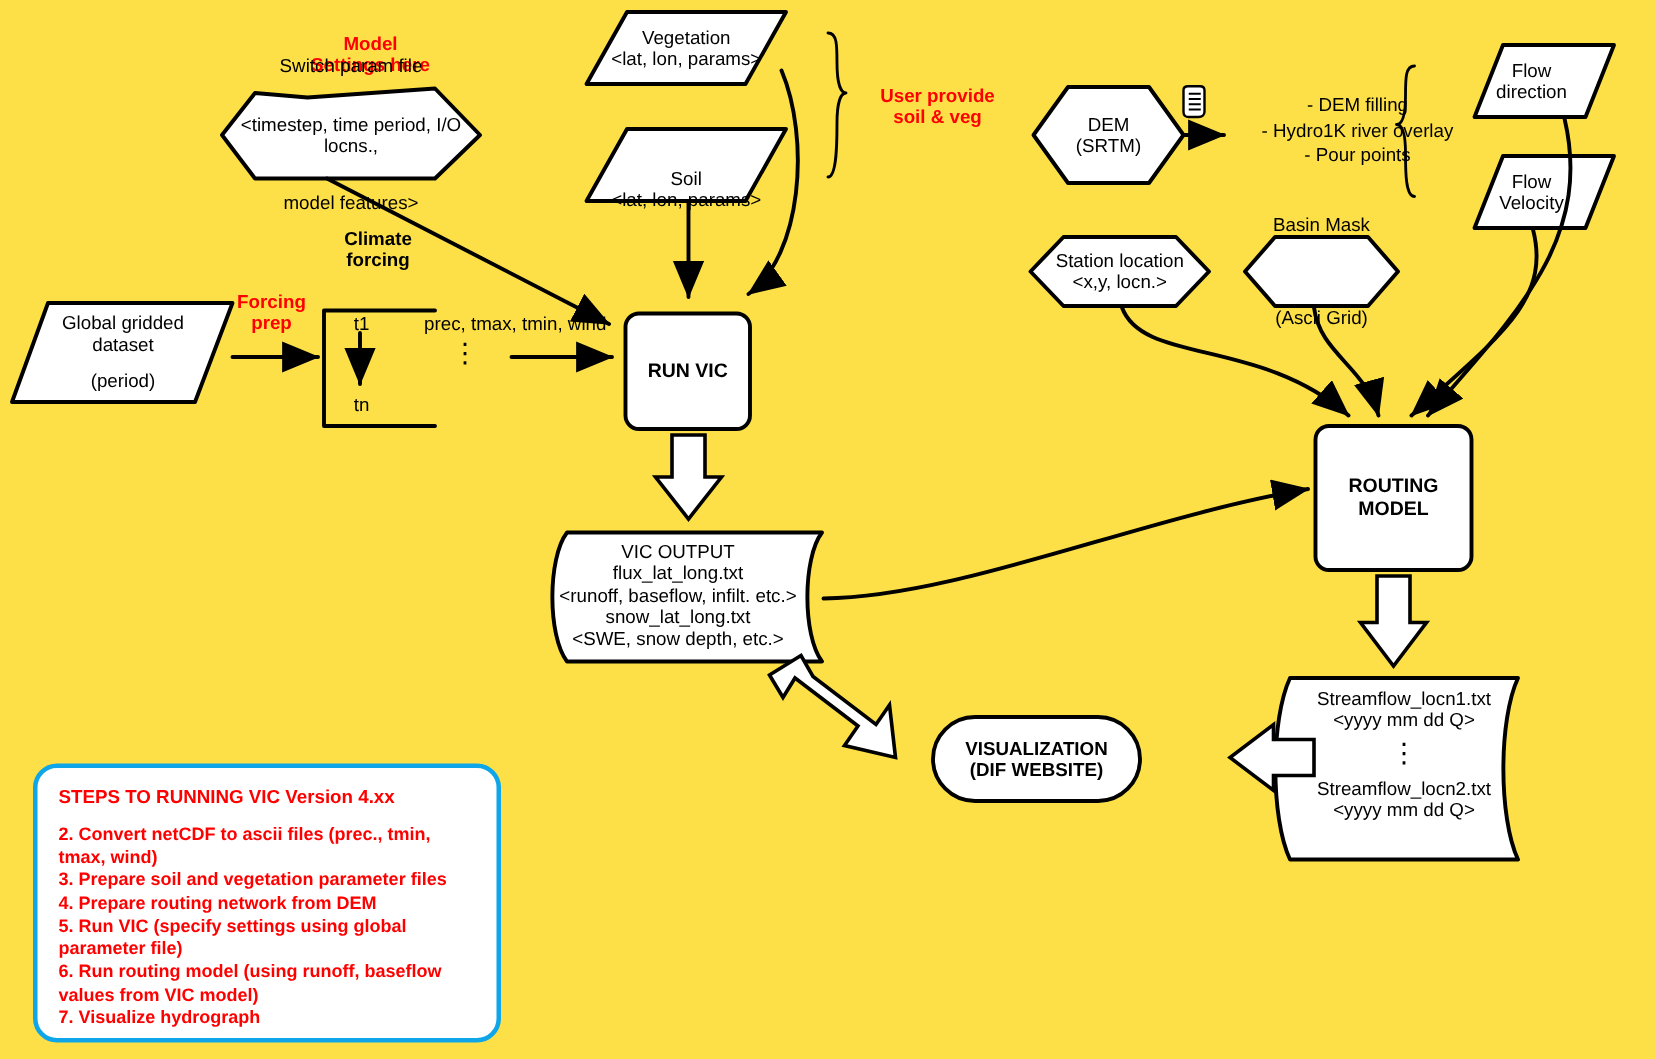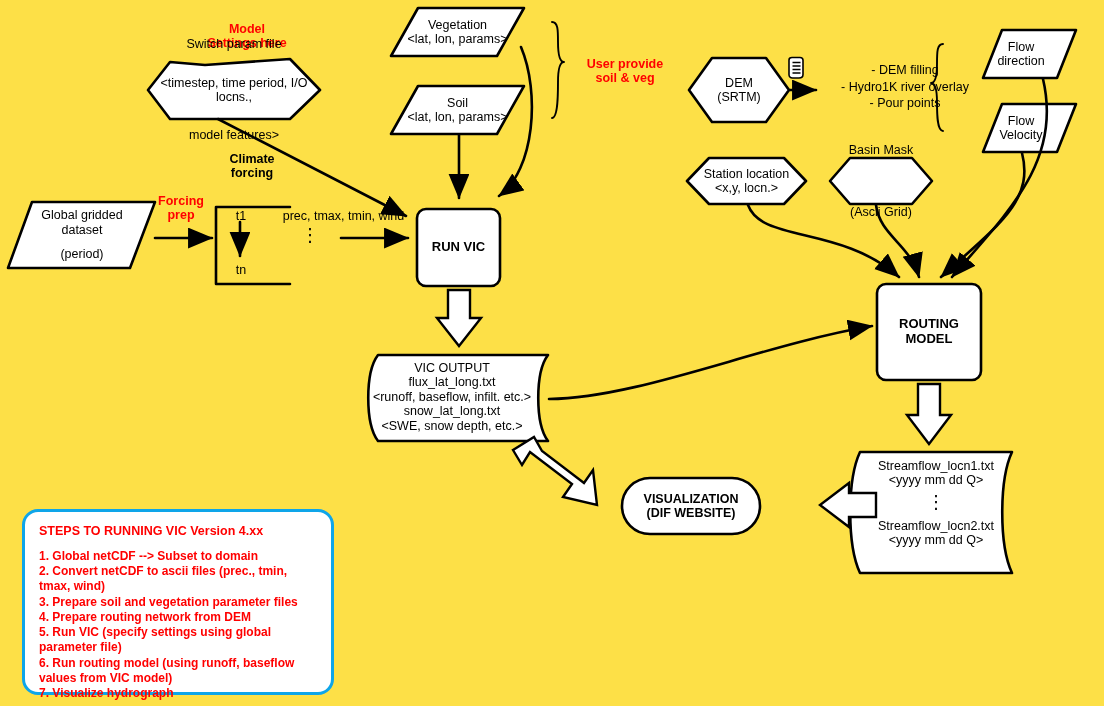--- a/index.html
+++ b/index.html
@@ -119,21 +119,21 @@
     <div>Switch param file</div>
     <div>&lt;timestep, time period, I/O locns.,</div>
     <div>model features&gt;</div>
   </div>
 
   <div class="node t12" style="left:391px;top:14px;width:133px;height:36px;flex-direction:column;">
     <div>Vegetation</div>
     <div>&lt;lat, lon, params&gt;</div>
   </div>
 
-  <div class="node t12" style="left:391px;top:92px;width:133px;height:36px;flex-direction:column;">
+  <div class="node t12" style="left:391px;top:108px;width:133px;height:36px;flex-direction:column;">
     <div>Soil</div>
     <div>&lt;lat, lon, params&gt;</div>
   </div>
 
   <div class="node t12" style="left:12px;top:207px;width:140px;height:56px;flex-direction:column;">
     <div>Global gridded</div>
     <div>dataset</div>
     <div style="height:10px;"></div>
     <div>(period)</div>
   </div>
@@ -208,21 +208,20 @@
     <div>&lt;yyyy mm dd Q&gt;</div>
   </div>
 
   <div class="node bold t12" style="left:622px;top:478px;width:138px;height:56px;flex-direction:column;">
     <div>VISUALIZATION</div>
     <div>(DIF WEBSITE)</div>
   </div>
 
   <div class="stepsbox" style="left:22px;top:509px;width:312px;height:186px;">
     <div class="stepstitle">STEPS TO RUNNING VIC Version 4.xx</div>
-    <div class="stepline">1. Global netCDF --&gt; Subset to domain</div>
     <div class="stepline">2. Convert netCDF to ascii files (prec., tmin, tmax, wind)</div>
     <div class="stepline">3. Prepare soil and vegetation parameter files</div>
     <div class="stepline">4. Prepare routing network from DEM</div>
     <div class="stepline">5. Run VIC (specify settings using global parameter file)</div>
     <div class="stepline">6. Run routing model (using runoff, baseflow values from VIC model)</div>
     <div class="stepline">7. Visualize hydrograph</div>
   </div>
 
 </div>
 

